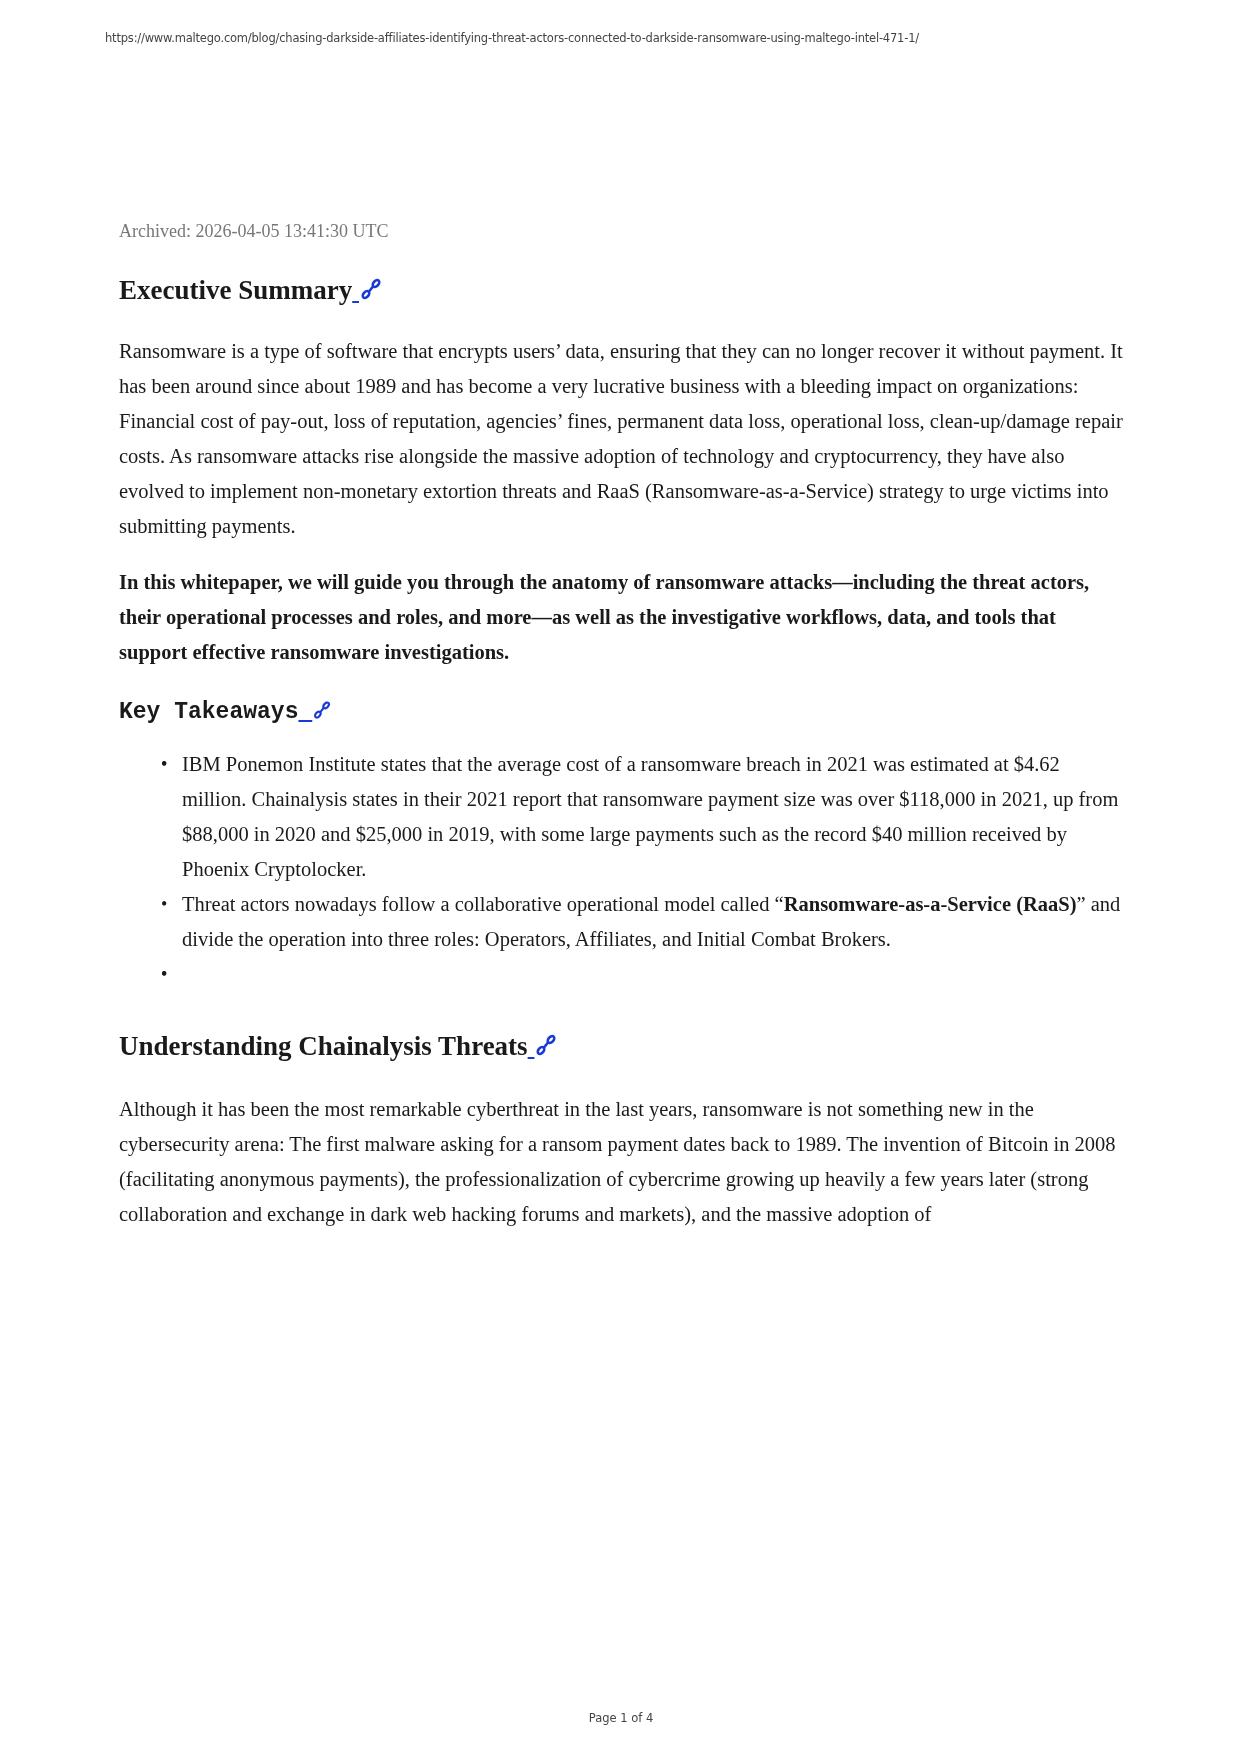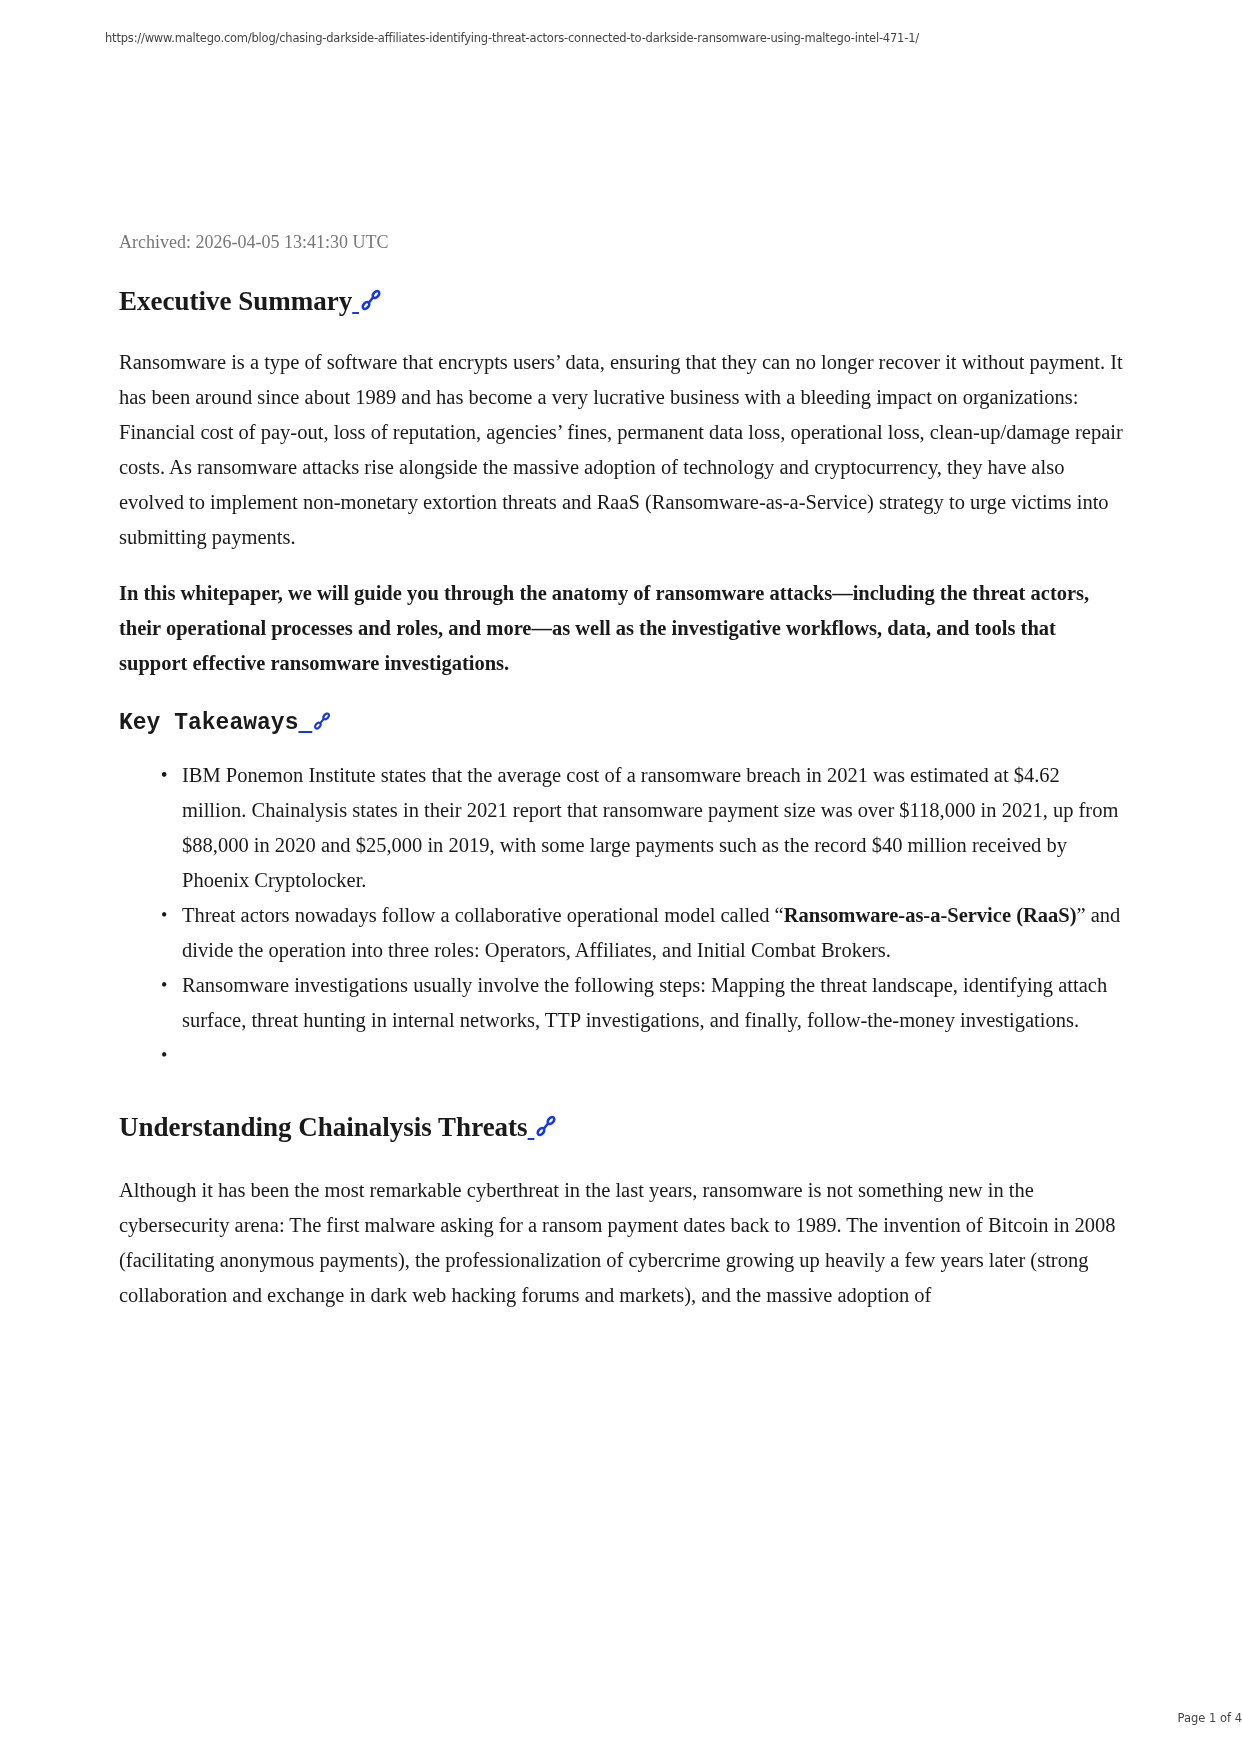--- a/index.html
+++ b/index.html
@@ -6,31 +6,31 @@
     body { width: 1242px; height: 1756px; position: relative; overflow: hidden; color: #1a1a1a; }
     .url-header {
       position: absolute; top: 31px; left: 0; width: 1024px; text-align: center;
       font-family: "DejaVu Sans", sans-serif; font-size: 11.5px; color: #444; letter-spacing: -0.2px;
     }
     .content { position: absolute; left: 119px; top: 208px; width: 1005px; font-family: "Liberation Serif", serif; }
     h1 {
       font-family: "Liberation Serif", serif; font-weight: bold; font-size: 34px; line-height: 56px;
       margin: 0; color: #1a1a1a;
     }
-    .archived { font-size: 18px; color: #777; margin-top: 22px; line-height: 24px; }
+    .archived { font-size: 18px; color: #777; margin-top: 11px; line-height: 24px; }
     h2 { font-size: 27px; font-weight: bold; margin: 30px 0 0 0; line-height: 36px; }
     h3 { font-size: 23px; font-weight: bold; margin: 0; line-height: 32px; }
     .anchor { color: #1a3ad6; text-decoration: underline; display: inline-block; vertical-align: baseline; }
     .anchor svg { display: inline-block; vertical-align: -2px; }
     p { font-size: 20.5px; line-height: 35px; margin: 0; }
     ul { margin: 0; padding-left: 63px; list-style: none; }
     li { font-size: 20.5px; line-height: 35px; position: relative; }
     li .bullet { position: absolute; left: -21px; top: 0; font-size: 18px; }
     .page-footer {
-      position: absolute; top: 1711px; left: 0; width: 1242px; text-align: right;
+      position: absolute; top: 1711px; left: 0; width: 1242px; text-align: center;
       font-family: "DejaVu Sans", sans-serif; font-size: 11.5px; color: #444;
     }
   </style>
 </head>
 <body>
 
 <div class="url-header">https://www.maltego.com/blog/chasing-darkside-affiliates-identifying-threat-actors-connected-to-darkside-ransomware-using-maltego-intel-471-1/</div>
 
 <div class="content">
   <div class="archived">Archived: 2026-04-05 13:41:30 UTC</div>
@@ -55,21 +55,21 @@
             <ellipse cx="7" cy="17.5" rx="2.6" ry="4" transform="rotate(40 7 17.5)"></ellipse>
             <line x1="10" y1="14.5" x2="14" y2="9.5"></line>
           </g>
         </svg></a>
   </h3>
 
   <ul style="margin-top:19px;">
     <li><span class="bullet">•</span></li>
     <li><span class="bullet">•</span><span>IBM Ponemon Institute states that the average cost of a ransomware breach in 2021 was estimated at $4.62 million. Chainalysis states in their 2021 report that ransomware payment size was over $118,000 in 2021, up from $88,000 in 2020 and $25,000 in 2019, with some large payments such as the record $40 million received by Phoenix Cryptolocker.</span></li>
     <li><span class="bullet">•</span><span>Threat actors nowadays follow a collaborative operational model called “</span><b>Ransomware-as-a-Service (RaaS)</b><span>” and divide the operation into three roles: Operators, Affiliates, and Initial Combat Brokers.</span></li>
-    <li><span class="bullet">•</span><span>Ransomware investigations usually involve the following steps: Mapping the threat landscape, identifying attach surface, threat hunting in internal networks, TTP investigations, and finally, follow-the-money investigations.</span></li>
+    <li><span class="bullet">•</span></li>
     <li><span class="bullet">•</span></li>
   </ul>
 
   <h2 style="margin-top:71px;">
     <span>Understanding Chainalysis Threats</span><a class="anchor">&nbsp;<svg width="24" height="24" viewBox="0 0 24 24">
           <g fill="none" stroke="#1a3ad6" stroke-width="2.6" stroke-linecap="round">
             <ellipse cx="17" cy="6.5" rx="2.6" ry="4" transform="rotate(40 17 6.5)"></ellipse>
             <ellipse cx="7" cy="17.5" rx="2.6" ry="4" transform="rotate(40 7 17.5)"></ellipse>
             <line x1="10" y1="14.5" x2="14" y2="9.5"></line>
           </g>

